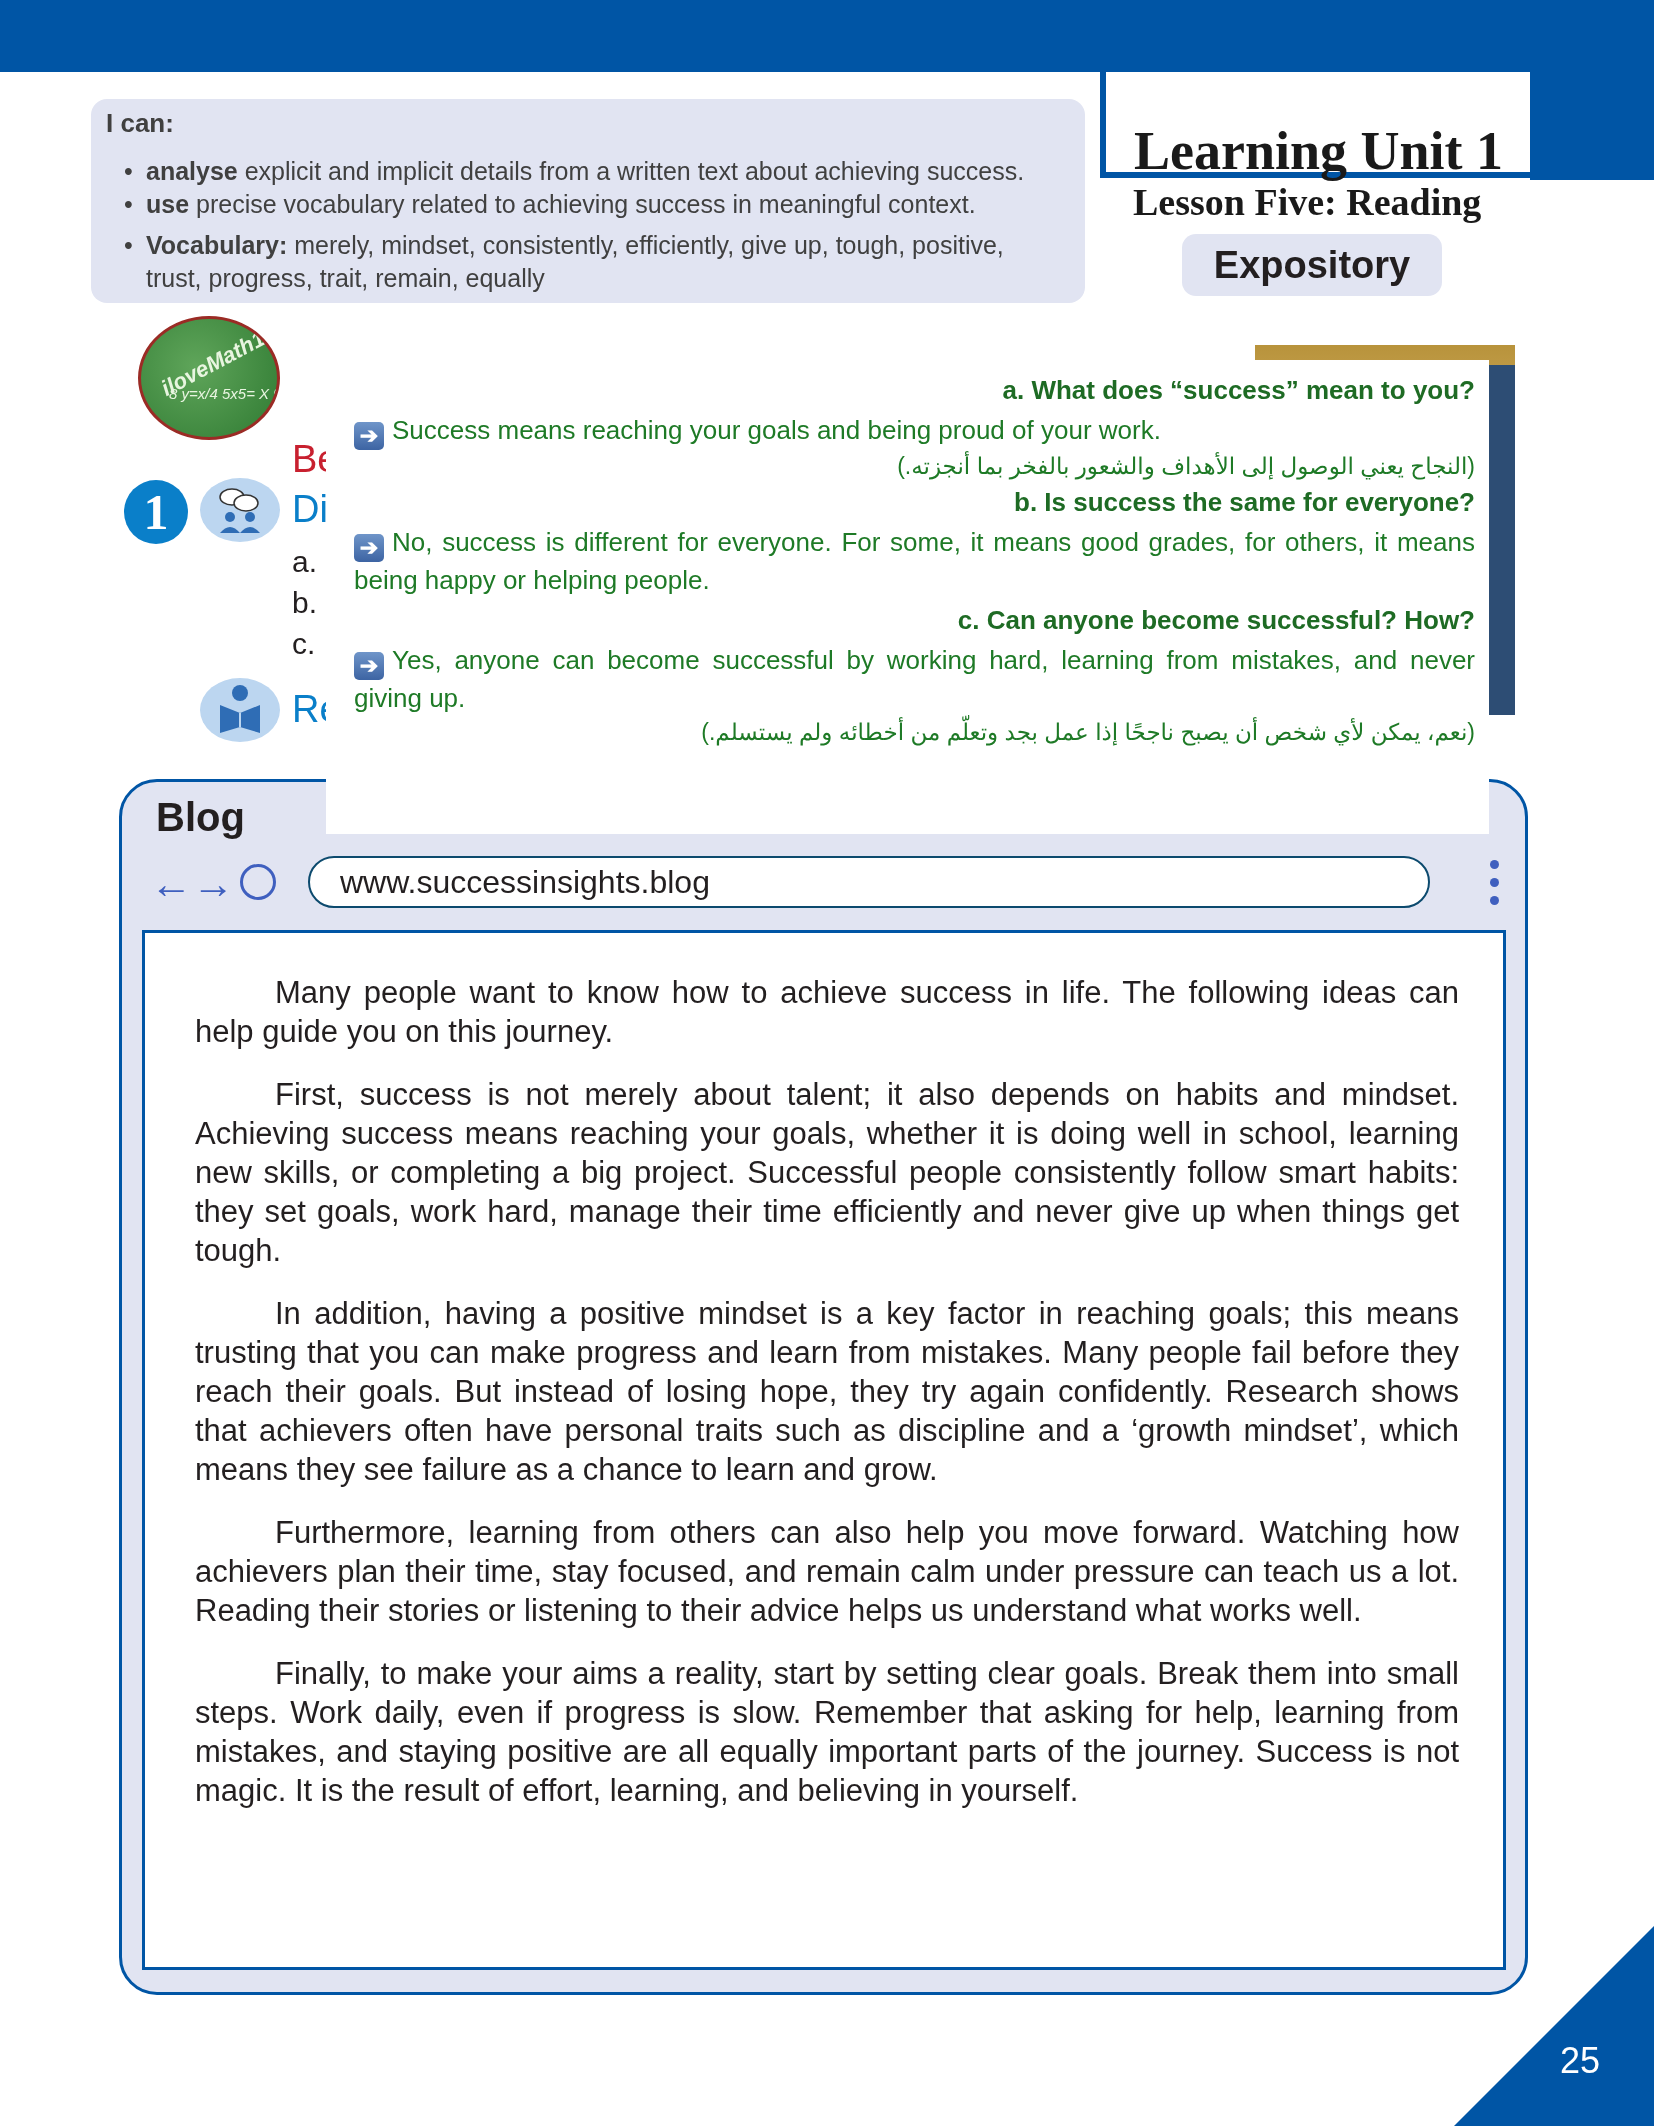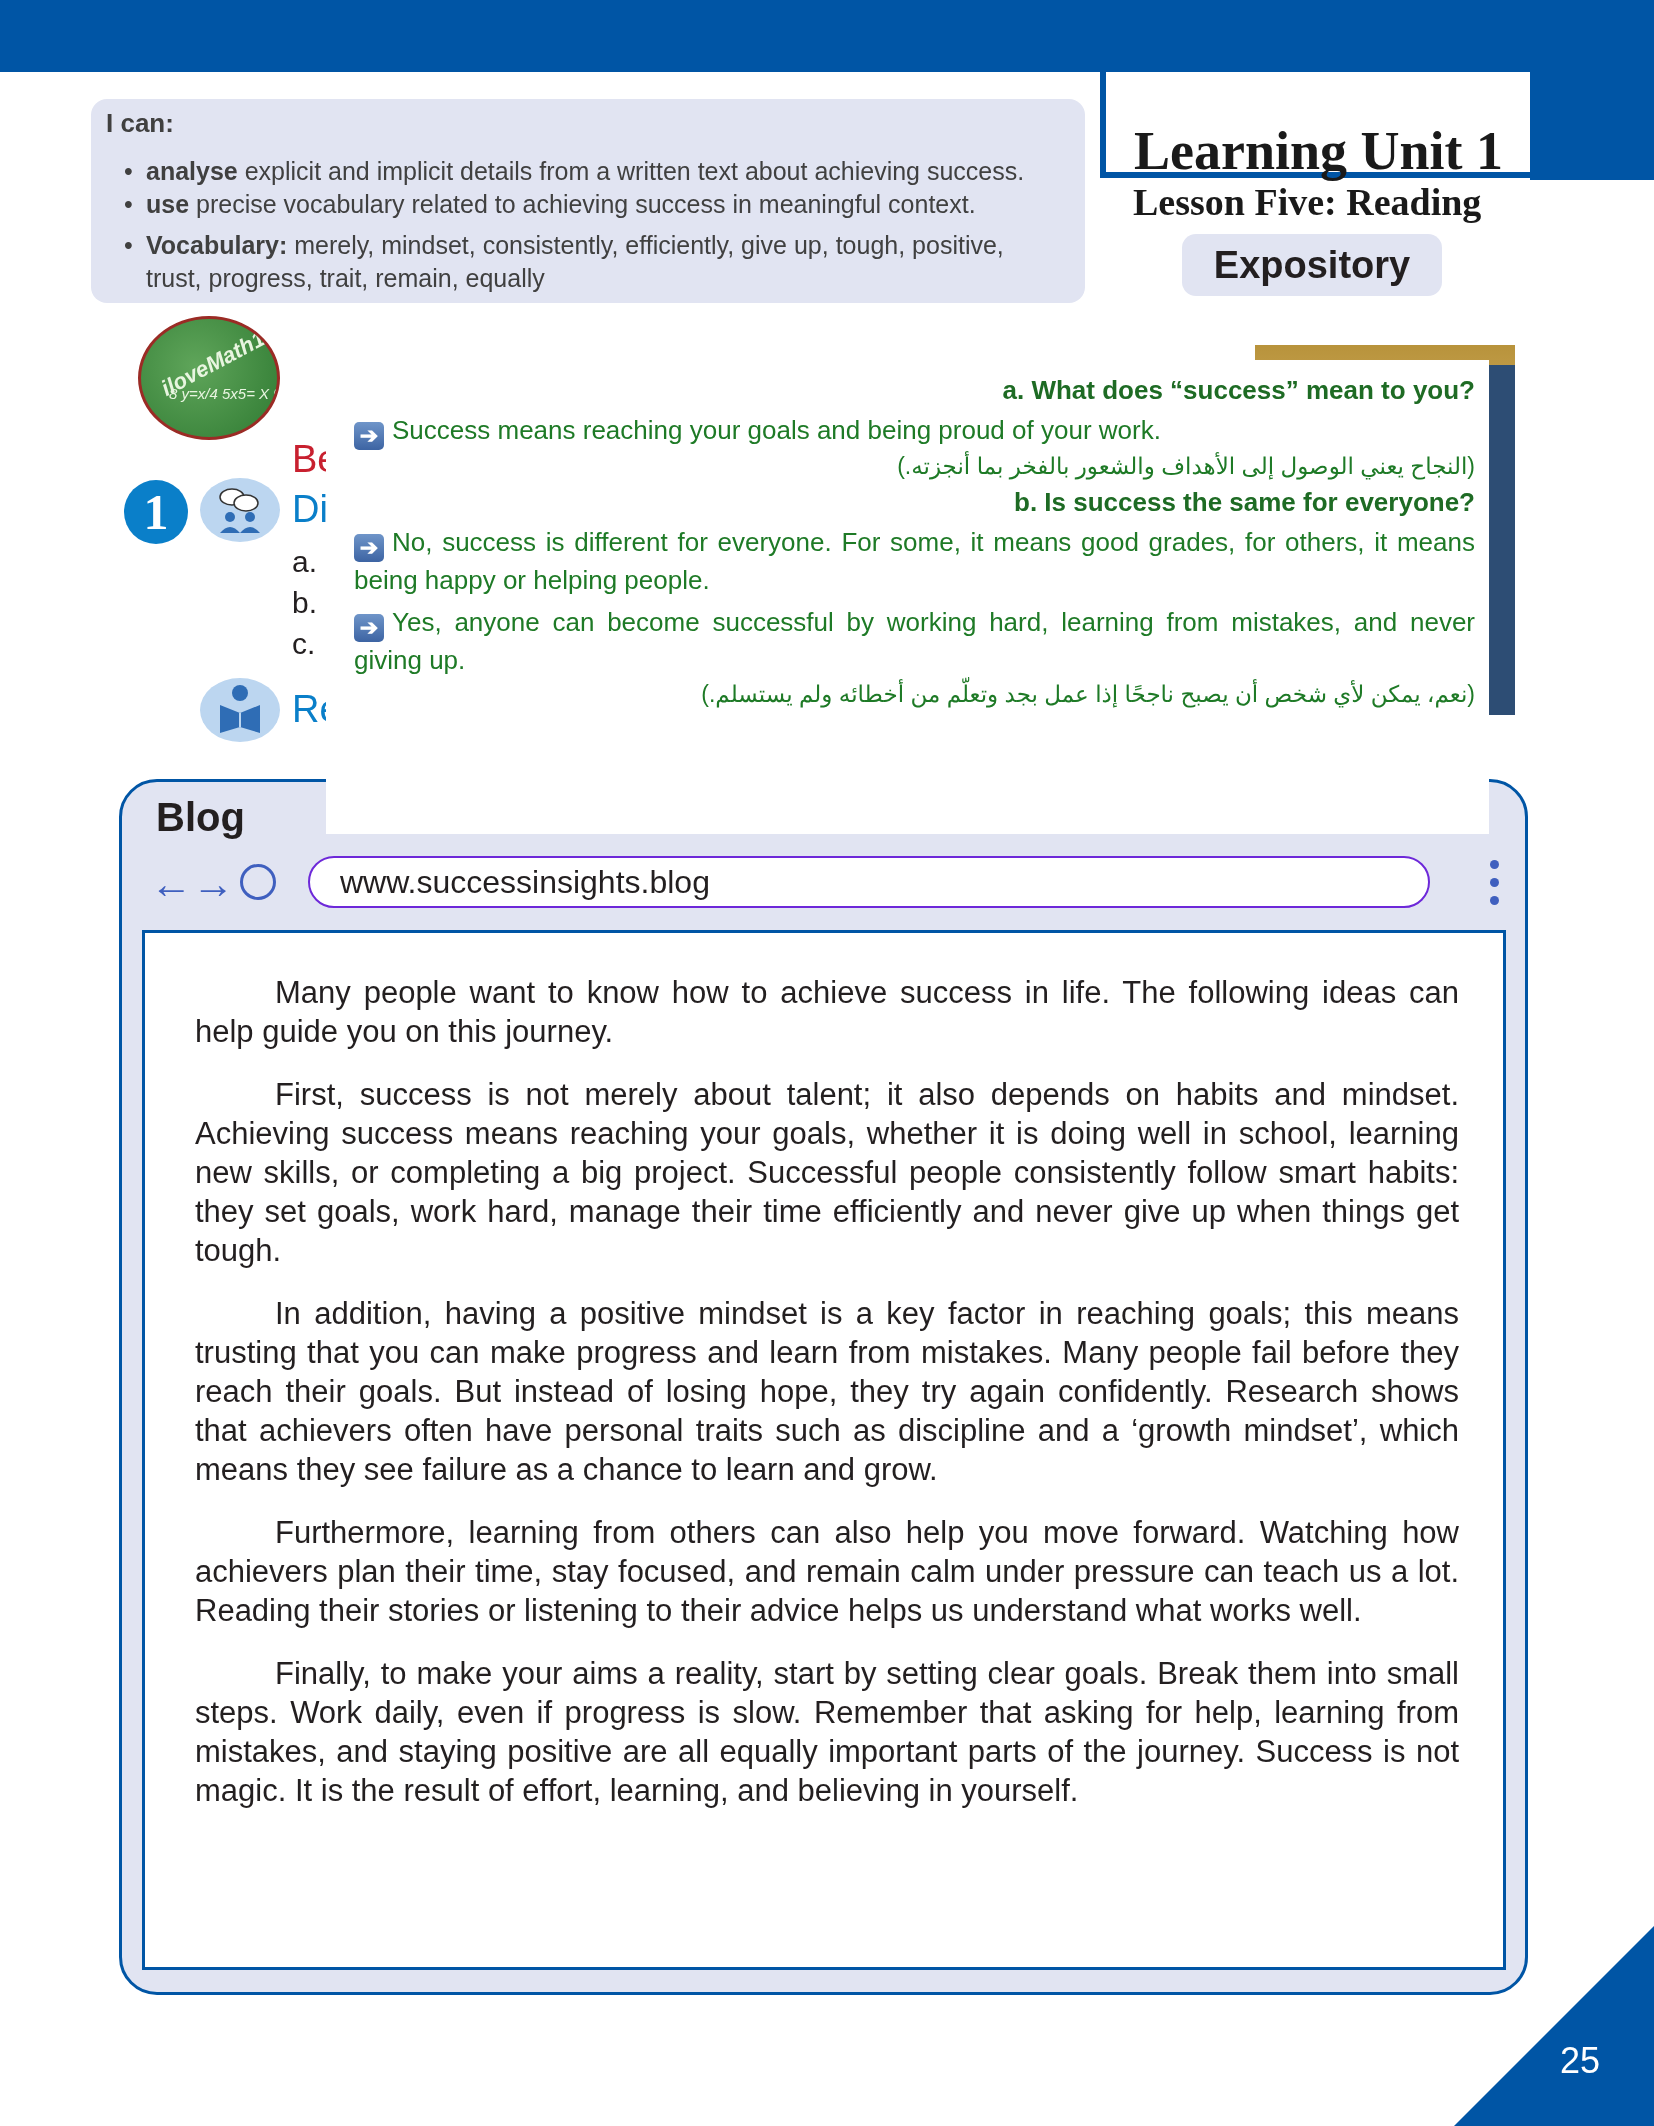--- a/index.html
+++ b/index.html
@@ -109,21 +109,21 @@
     background: #e1e4f2; border: 3px solid #0055a5; border-radius: 38px;
     box-sizing: border-box;
   }
   .blog-tab { left: 156px; top: 795px; font-weight: bold; font-size: 40px; color: #231f20; }
   .dots-top { left: 760px; top: 820px; }
   .dot { display: inline-block; width: 14px; height: 14px; border-radius: 50%; background: #3f5fbf; margin-right: 18px; }
   .nav-icons { left: 150px; top: 860px; color: #3f5fbf; font-size: 42px; white-space: nowrap; }
   .reload-circle { display: inline-block; width: 30px; height: 30px; border: 3px solid #3f5fbf; border-radius: 50%; vertical-align: -2px; margin-left: 6px; }
   .address-bar {
     left: 308px; top: 856px; width: 1122px; height: 52px; background: #fff;
-    border: 2px solid #6d28d9; border-radius: 26px; box-sizing: border-box;
+    border: 2px solid #0c4a6e; border-radius: 26px; box-sizing: border-box;
     font-size: 32px; line-height: 48px; padding-left: 30px; color: #231f20;
   }
   .kebab { left: 1490px; top: 860px; width: 10px; }
   .kebab span { display: block; width: 9px; height: 9px; border-radius: 50%; background: #3f5fbf; margin-bottom: 9px; }
 
   .content-box {
     left: 142px; top: 930px; width: 1364px; height: 1040px; background: #fff;
     border: 3px solid #0055a5; box-sizing: border-box;
     padding: 40px 44px 0 50px;
   }
@@ -216,18 +216,19 @@
   <p>Finally, to make your aims a reality, start by setting clear goals. Break them into small steps. Work daily, even if progress is slow. Remember that asking for help, learning from mistakes, and staying positive are all <b>equally</b> important parts of the journey. Success is not magic. It is the result of effort, learning, and believing in yourself.</p>
 </div>
 
 <div class="abs overlay">
   <div style="height:14px"></div>
   <div class="q">a. What does “success” mean to you?</div>
   <div class="ans" style="margin-top:6px"><span class="arrow-icon">➔</span><span>Success means reaching your goals and being proud of your work.</span></div>
   <div class="ar">(النجاح يعني الوصول إلى الأهداف والشعور بالفخر بما أنجزته.)</div>
   <div class="q" style="margin-top:4px">b. Is success the same for everyone?</div>
   <div class="ans" style="margin-top:6px"><span class="arrow-icon">➔</span><span>No, success is different for everyone. For some, it means good grades, for others, it means being happy or helping people.</span></div>
+  <div class="q" style="margin-top:6px">c. Can anyone become successful? How?</div>
   <div class="ans" style="margin-top:6px"><span class="arrow-icon">➔</span><span>Yes, anyone can become successful by working hard, learning from mistakes, and never giving up.</span></div>
   <div class="ar">(نعم، يمكن لأي شخص أن يصبح ناجحًا إذا عمل بجد وتعلّم من أخطائه ولم يستسلم.)</div>
 </div>
 
 <div class="abs page-corner"></div>
 <div class="abs page-num">25</div>
 
 </body></html>

